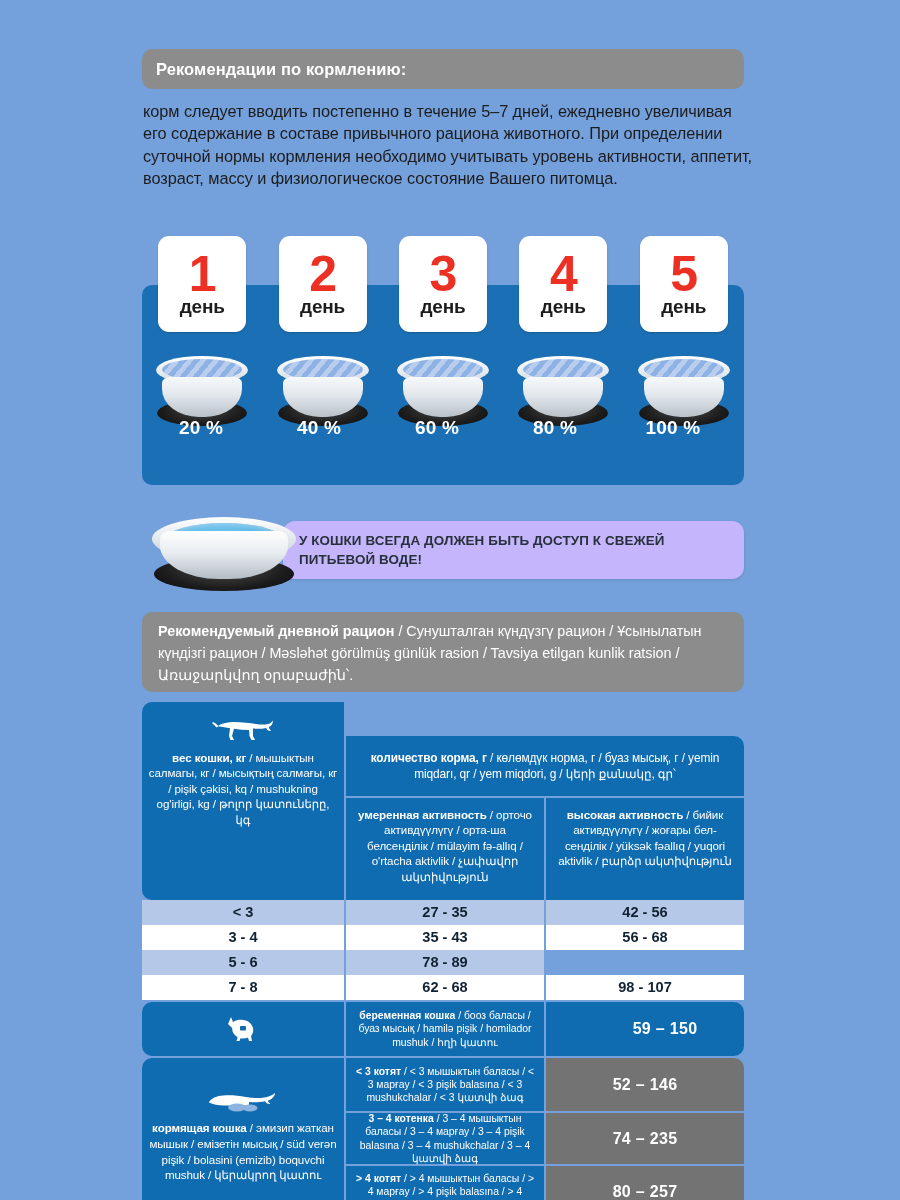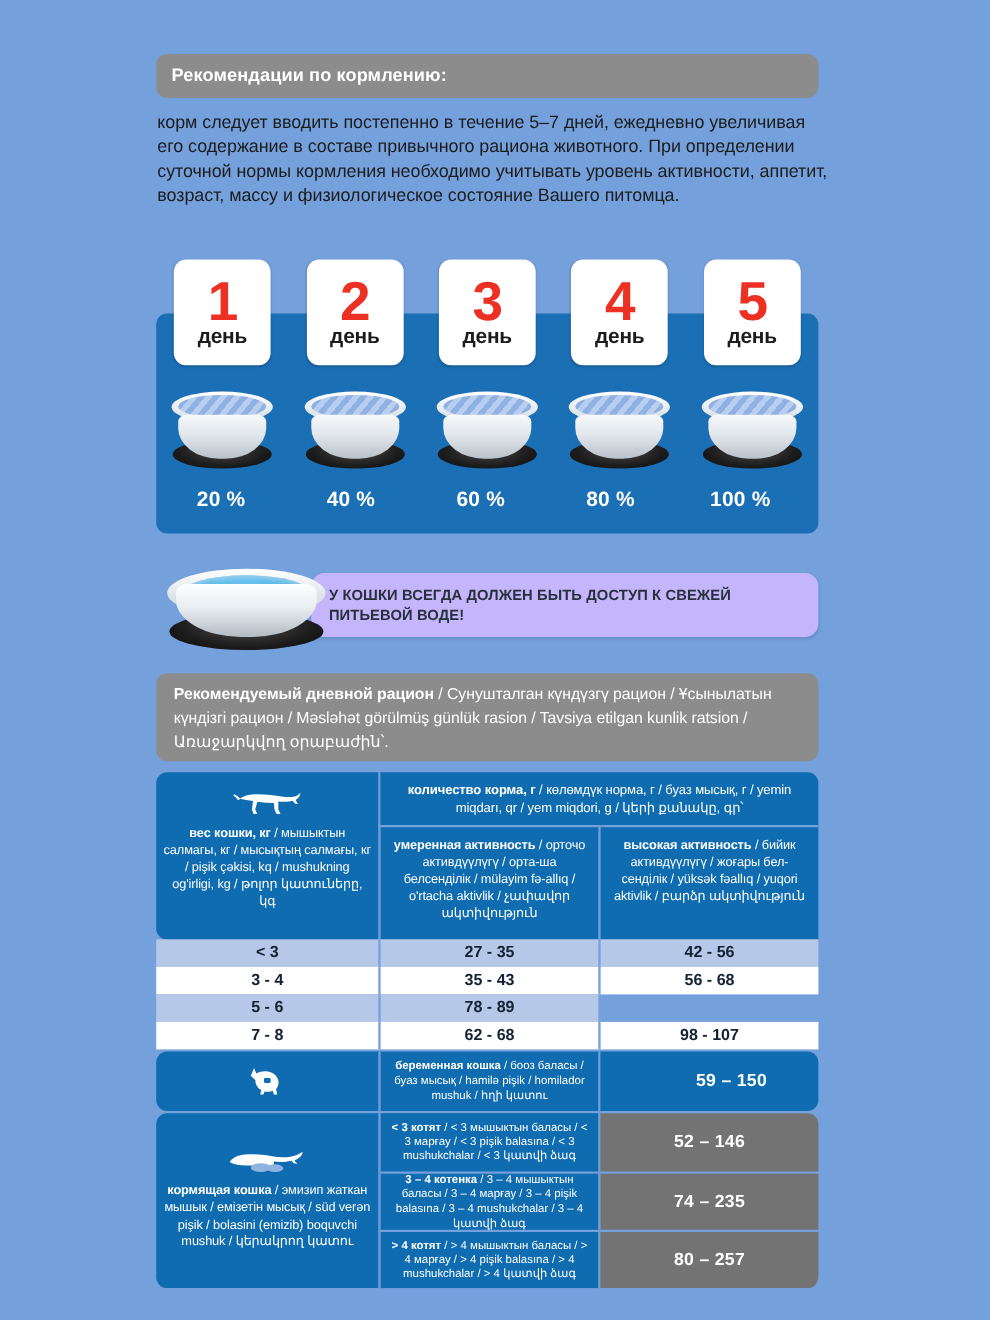--- a/index.html
+++ b/index.html
@@ -129,22 +129,22 @@
     background:
       radial-gradient(circle at 20% 30%, #a9732f 0 3px, transparent 3px),
       radial-gradient(circle at 55% 20%, #91 0 0, transparent 0),
       repeating-radial-gradient(circle at 12% 55%, #8d6024 0 3px, transparent 3px 7px),
       repeating-radial-gradient(circle at 45% 70%, #a97b35 0 3px, transparent 3px 8px),
       repeating-radial-gradient(circle at 75% 35%, #7d5420 0 3px, transparent 3px 7px),
       linear-gradient(to bottom, #9d6d2c, #7a5220);
   }
   .pct-row {
     position: absolute;
-    left: 142px; top: 432px; width: 590px; height: 34px;
-    display: flex; justify-content: space-around; align-items: flex-end;
+    left: 142px; top: 417px; width: 590px; height: 34px;
+    display: flex; justify-content: space-around; align-items: flex-start;
   }
   .pct {
     width: 96px; text-align: center;
     color: #fff; font-size: 19px; font-weight: bold;
     letter-spacing: .2px;
   }
 
   
   #water-callout {
     position: absolute;
@@ -223,30 +223,31 @@
     display: flex; flex-direction: column;
     align-items: center; justify-content: flex-start;
   }
   .cat-icon-wrap { height: 40px; display:flex; align-items:center; }
   .hdr-left .lbl {
     font-size: 11.6px; line-height: 1.33; text-align: center;
     letter-spacing: -.1px;
   }
   .hdr-right { width: 400px; }
   .hdr-span {
-    height: 48px;
+    height: 60px;
     background: #0f6cb0;
     border-radius: 0 10px 0 0;
     color: #fff;
     display: flex; align-items: center; justify-content: center;
     text-align: center;
     font-size: 11.9px; line-height: 1.35;
     padding: 0 10px;
     letter-spacing: -.1px;
     border-left: 2px solid #74a0dc;
+    margin-top: 34px;
   }
   .hdr-sub { display: flex; }
   .hdr-cell {
     width: 200px;
     background: #0f6cb0;
     color: #fff;
     text-align: center;
     font-size: 11.6px; line-height: 1.33;
     padding: 9px 8px 9px 8px;
     border-left: 2px solid #74a0dc;

